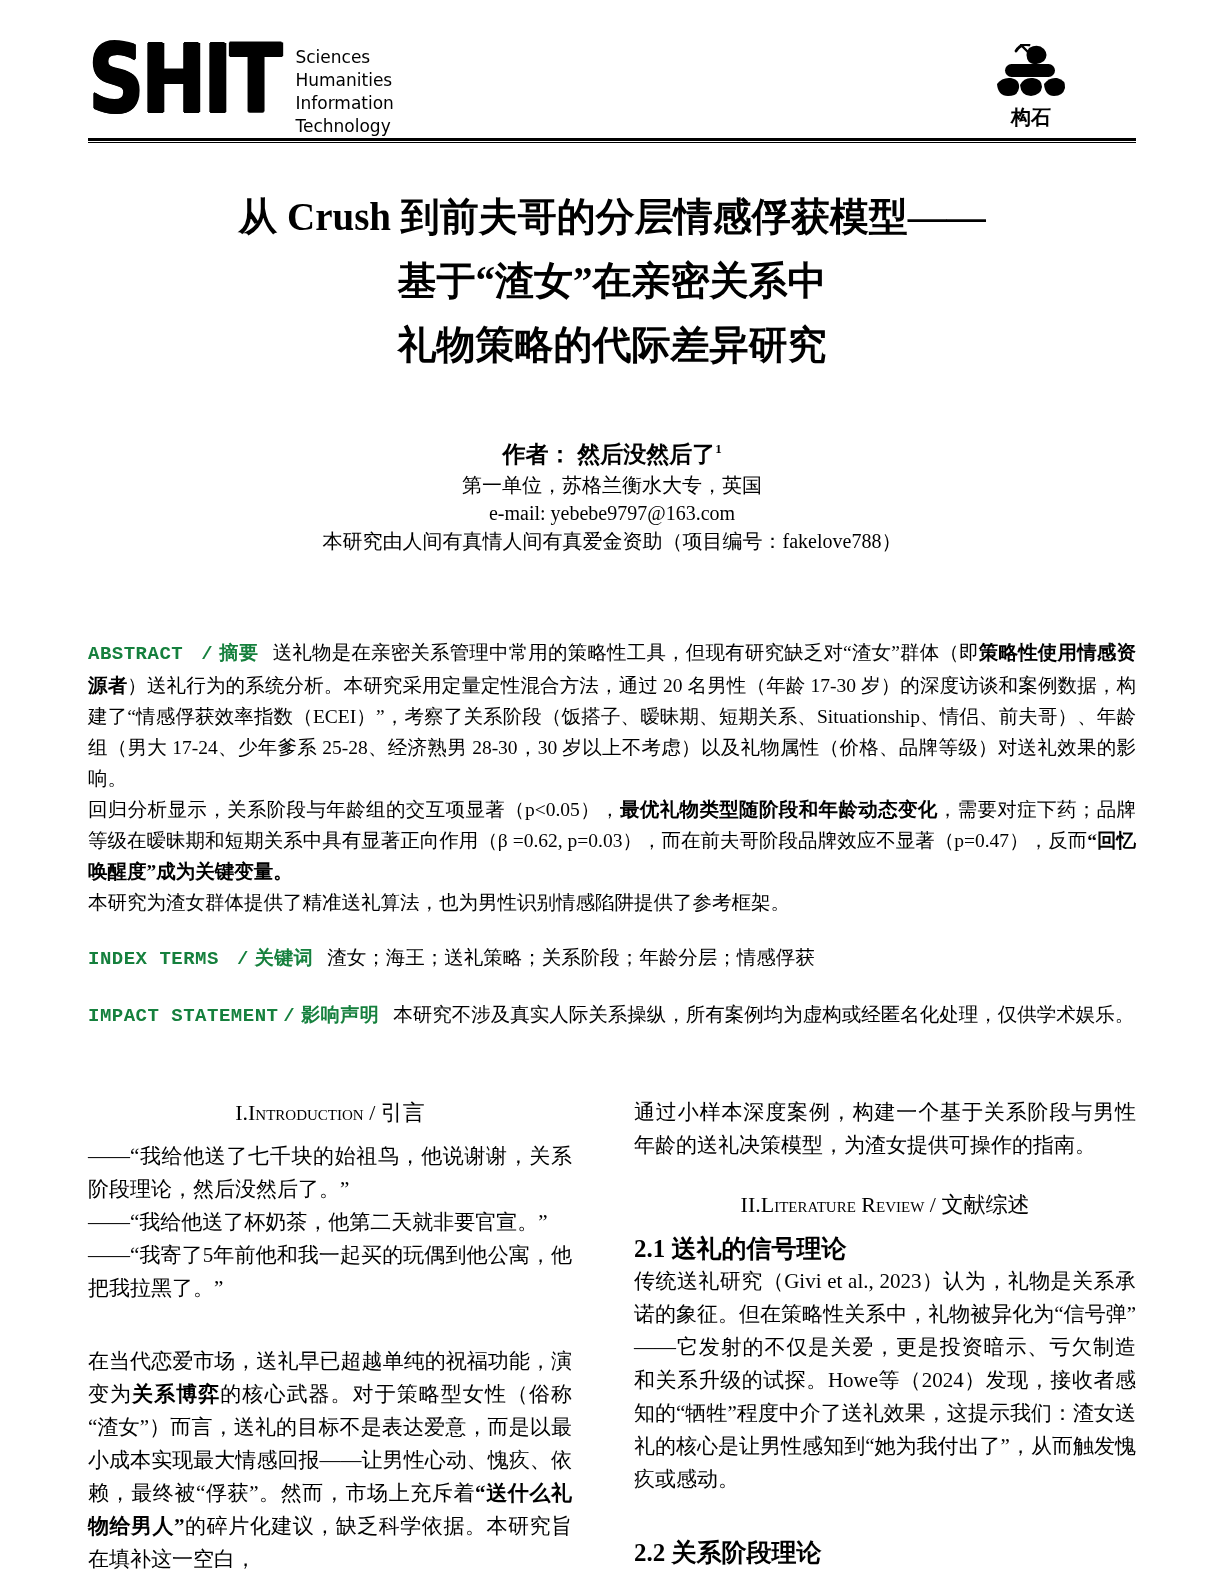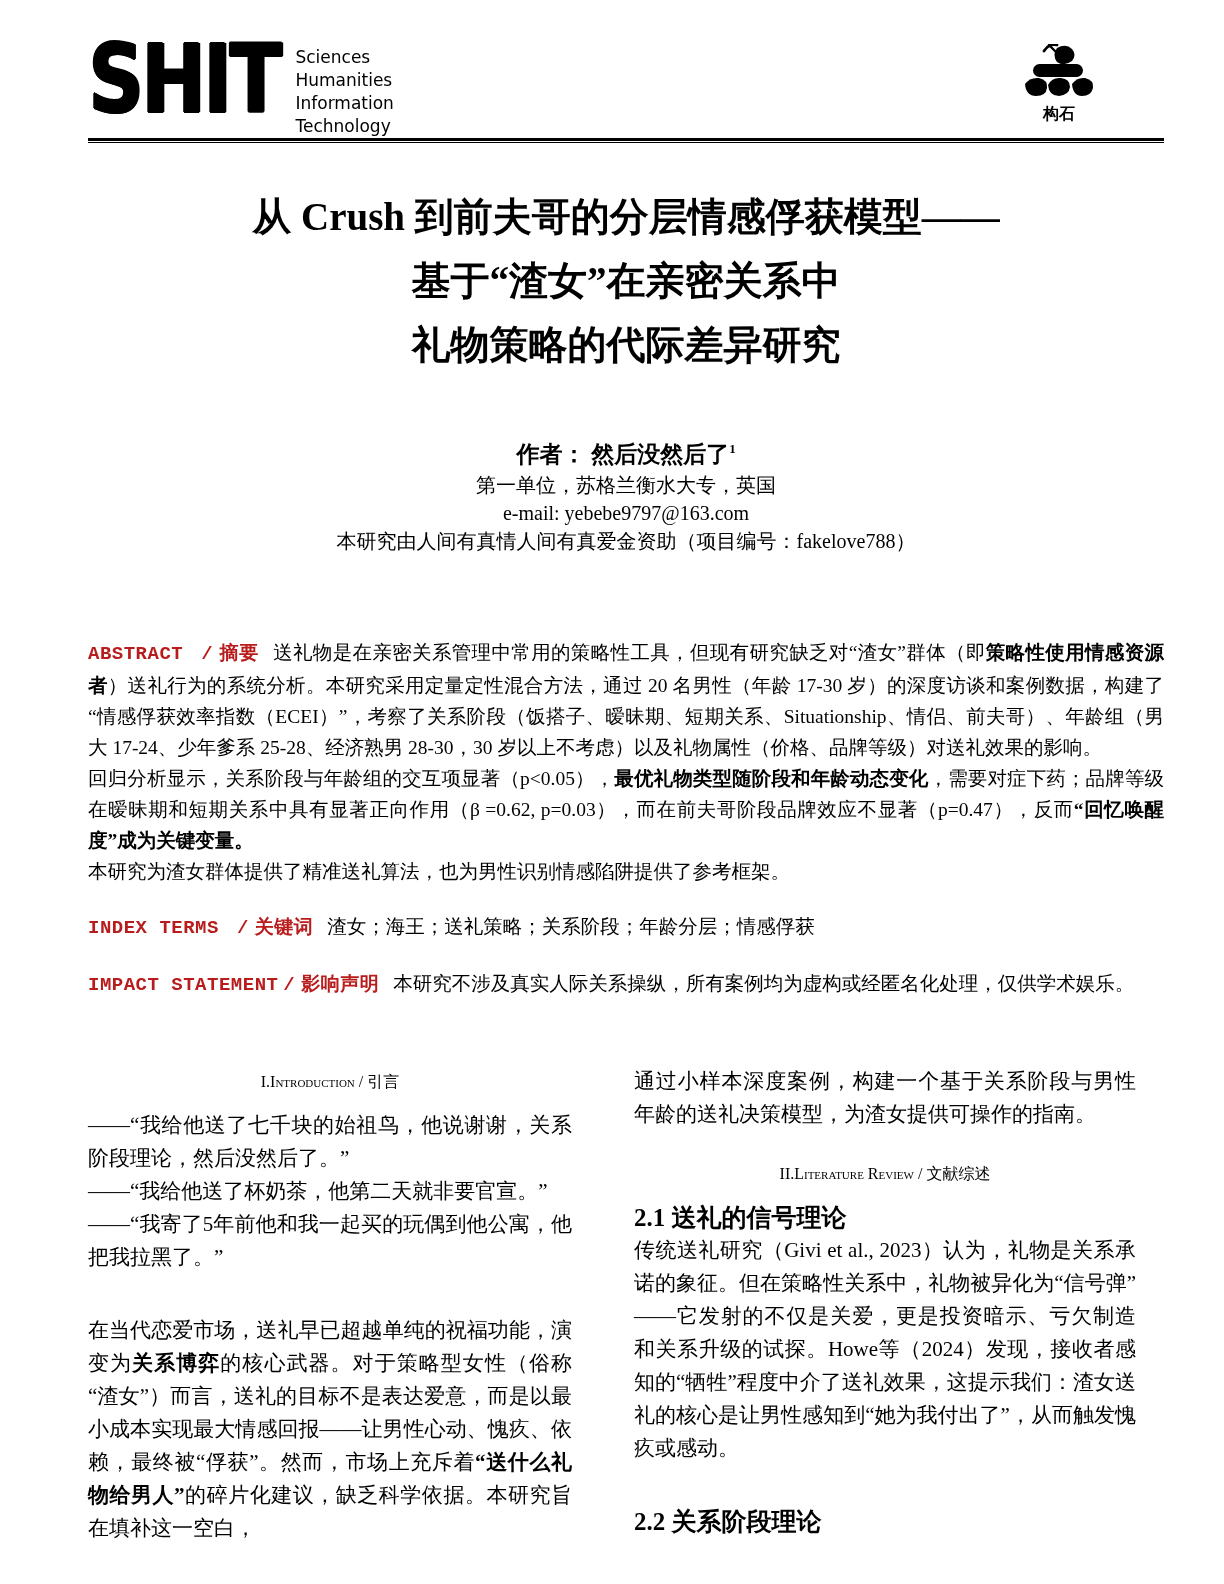--- a/index.html
+++ b/index.html
@@ -4,70 +4,70 @@
 <style>
   * { margin:0; padding:0; box-sizing:border-box; }
   html,body { background:#ffffff; }
   .page {
     position:relative;
     width:1224px; height:1584px;
     margin:0 auto;
     background:#fff;
     color:#000;
     font-family:"Liberation Serif","DejaVu Serif",serif;
-    padding:38px 60px 0 88px;
+    padding:38px 88px 0 88px;
     overflow:hidden;
   }
 
   
   .masthead { display:flex; justify-content:space-between; align-items:flex-start; height:94px; }
   .logo-group { display:flex; align-items:flex-start; gap:16px; }
   .shit-logo {
     font-family:"DejaVu Sans","Liberation Sans",sans-serif;
     font-weight:bold; font-size:94px; line-height:80px;
     letter-spacing:-3px;
     transform:scaleX(0.82); transform-origin:left top;
     text-shadow:1px 0 0 #000,-1px 0 0 #000,0 1px 0 #000,0 -1px 0 #000,1px 1px 0 #000,2px 0 0 #000;
     margin-top:2px;
   }
   .tagline {
     font-family:"DejaVu Sans","Liberation Sans",sans-serif;
     font-weight:normal; font-size:17px; line-height:23px;
     margin-top:8px; margin-left:-42px;
   }
   .cairn-block { width:86px; text-align:center; margin-right:62px; margin-top:6px; }
-  .cairn-label { font-weight:bold; font-size:16px; font-family:"DejaVu Sans",sans-serif; margin-top:-2px; }
+  .cairn-label { font-weight:bold; font-size:20px; font-family:"DejaVu Sans",sans-serif; margin-top:-2px; }
 
   .rule { margin-top:6px; height:5px; border-top:3px solid #000; border-bottom:1px solid #000; }
 
   
   .paper-title { margin-top:42px; text-align:center; font-size:39px; line-height:64px; font-weight:700; }
   .authors { margin-top:56px; text-align:center; line-height:28px; font-size:20px; }
   .author-line { font-size:23px; font-weight:bold; line-height:32px; }
   .author-line sup { font-size:13px; font-weight:bold; }
 
   
   .abstract-block { margin-top:82px; font-size:19.5px; line-height:31px; text-align:justify; }
   .plabel {
-    color:#b91c1c; font-weight:bold;
+    color:#15803d; font-weight:bold;
     font-family:"Liberation Mono","DejaVu Sans Mono",monospace;
     font-size:19px; letter-spacing:0.5px;
   }
   .plabel.en { margin-right:18px; }
   .plabel.zh { font-family:"Liberation Sans",sans-serif; margin-left:6px; margin-right:14px; }
   .meta-line { margin-top:24px; font-size:19.5px; line-height:31px; text-align:justify; }
   b { font-weight:bold; }
 
   
   .columns { display:flex; gap:62px; margin-top:64px; font-size:21px; line-height:33px; text-align:justify; }
   .col-left  { width:484px; }
   .col-right { width:502px; }
   .sec-heading {
     text-align:center; font-variant:small-caps;
-    font-size:16px; font-weight:400; margin-bottom:10px; line-height:34px;
+    font-size:22px; font-weight:400; margin-bottom:10px; line-height:34px;
   }
   .quote-p { margin:0; }
   .body-p { margin:0; }
   .gap-lg { height:40px; }
   .gap-md { height:26px; }
   .sub-title { font-weight:bold; font-size:25px; line-height:33px; }
 </style>
 </head>
 <body>
 

